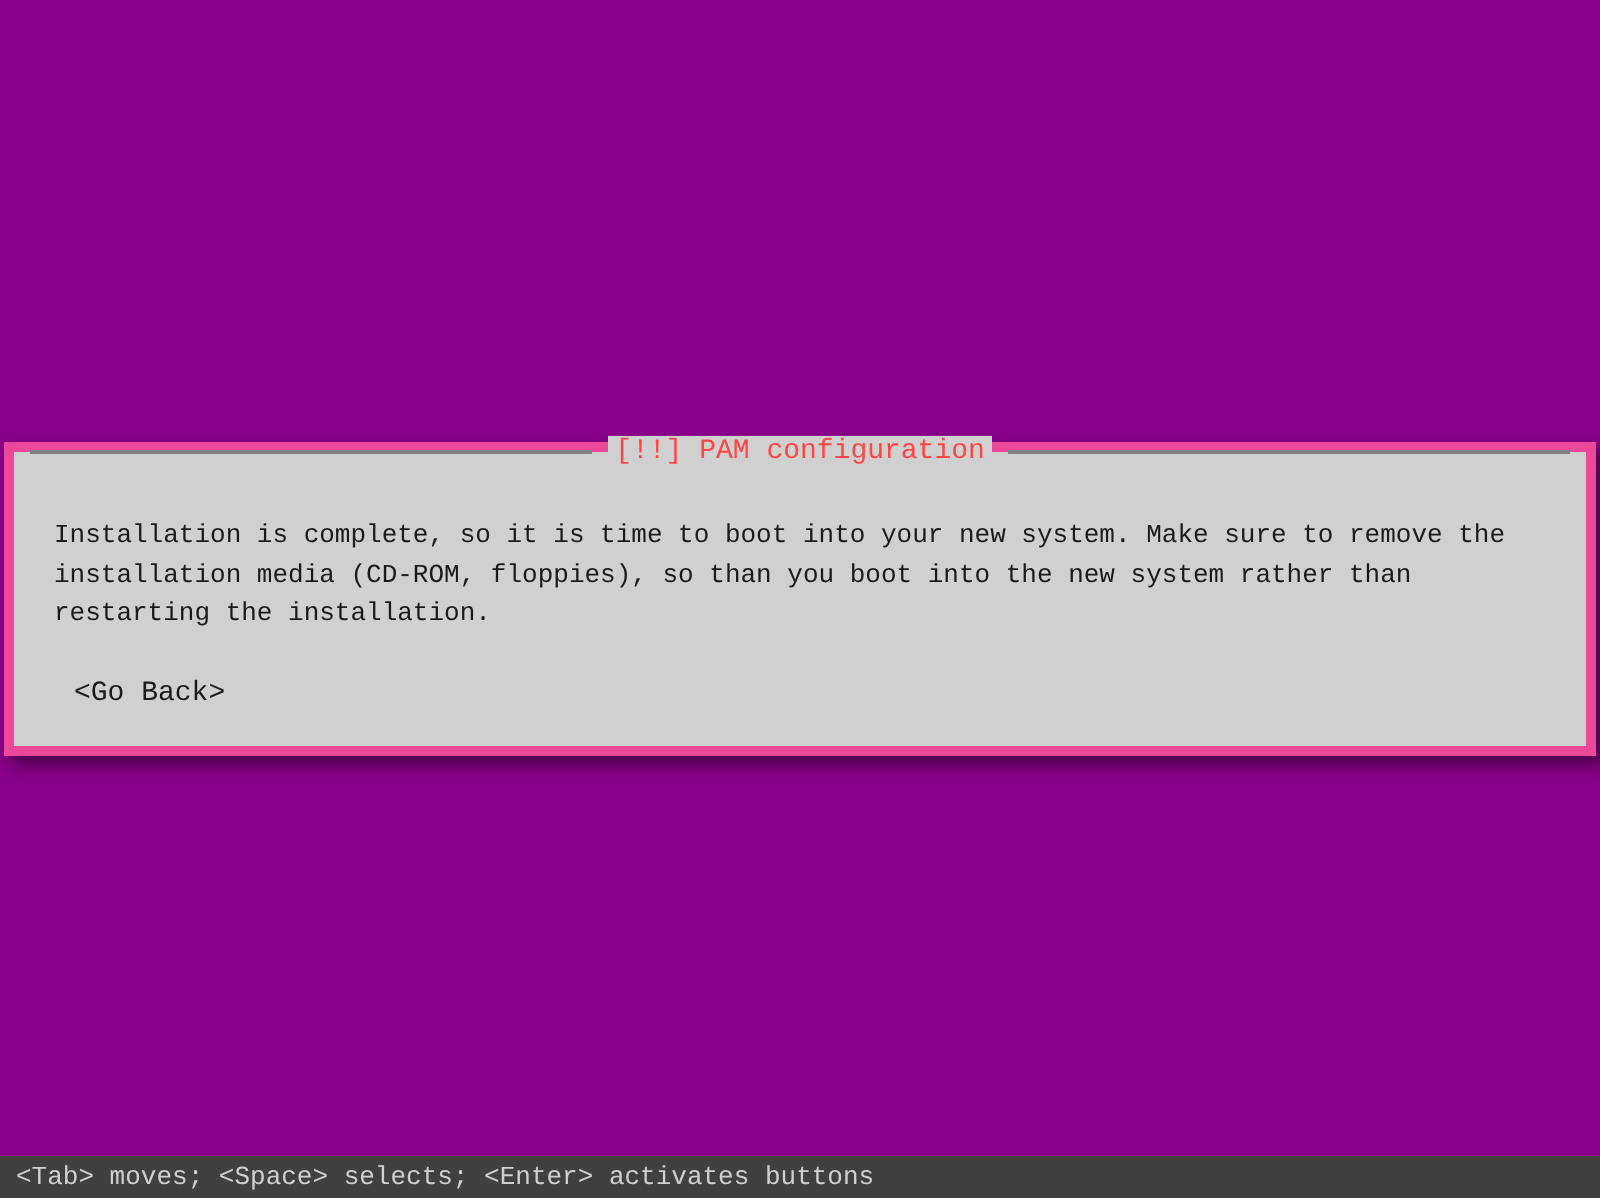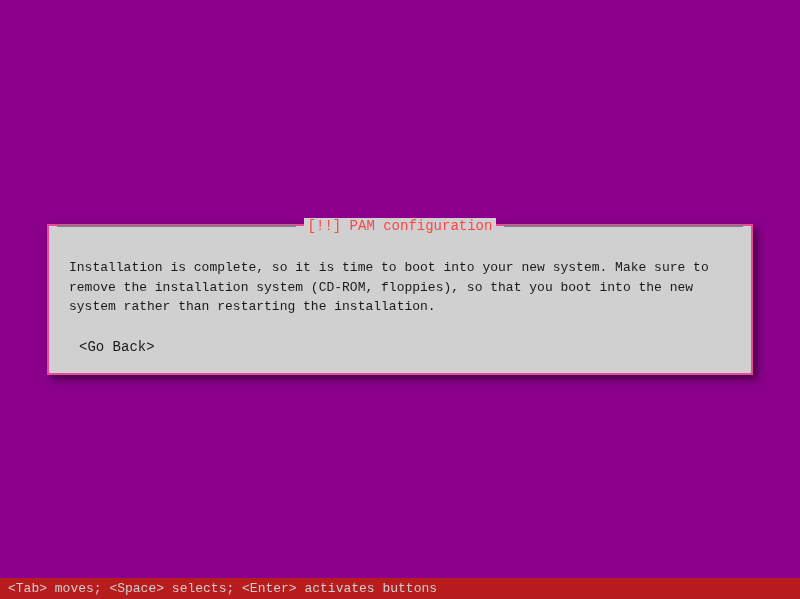--- a/index.html
+++ b/index.html
@@ -16,23 +16,23 @@
       font-size: 14px;
       display: flex;
       flex-direction: column;
       align-items: center;
       justify-content: center;
       position: relative;
       overflow: hidden;
     }
 
     .dialog-container {
-      width: 706px;
+      width: 796px;
       background-color: #d0d0d0;
-      border: 2px solid #ec4899;
+      border: 5px solid #ec4899;
       box-shadow: 4px 4px 8px rgba(0,0,0,0.5);
       position: relative;
     }
 
     .dialog-title-bar {
       display: flex;
       align-items: center;
       justify-content: center;
       padding: 4px 8px;
       position: relative;
@@ -104,38 +104,38 @@
       font-size: 14px;
       cursor: pointer;
       padding: 3px 10px;
     }
 
     .status-bar {
       position: absolute;
       bottom: 0;
       left: 0;
       right: 0;
-      background-color: #b91c1c;
+      background-color: #404040;
       color: #d0d0d0;
       padding: 3px 8px;
       font-size: 13px;
       font-family: 'Courier New', Courier, monospace;
     }
   </style>
 </head>
 <body>
 
 <div class="dialog-container">
   <div class="dialog-title-bar">
     <div class="title-line-left"></div>
     <span class="title-text">[!!] PAM configuration</span>
     <div class="title-line-right"></div>
   </div>
   <div class="dialog-content">
-    <div class="dialog-body-text">Installation is complete, so it is time to boot into your new system. Make sure to remove the installation system (CD-ROM, floppies), so that you boot into the new system rather than restarting the installation.</div>
+    <div class="dialog-body-text">Installation is complete, so it is time to boot into your new system. Make sure to remove the installation media (CD-ROM, floppies), so than you boot into the new system rather than restarting the installation.</div>
     <div class="dialog-buttons">
       <button class="btn-go-back">&lt;Go Back&gt;</button>
     </div>
   </div>
 </div>
 
 <div class="status-bar">
   <span>&lt;Tab&gt; moves; &lt;Space&gt; selects; &lt;Enter&gt; activates buttons</span>
 </div>
 

